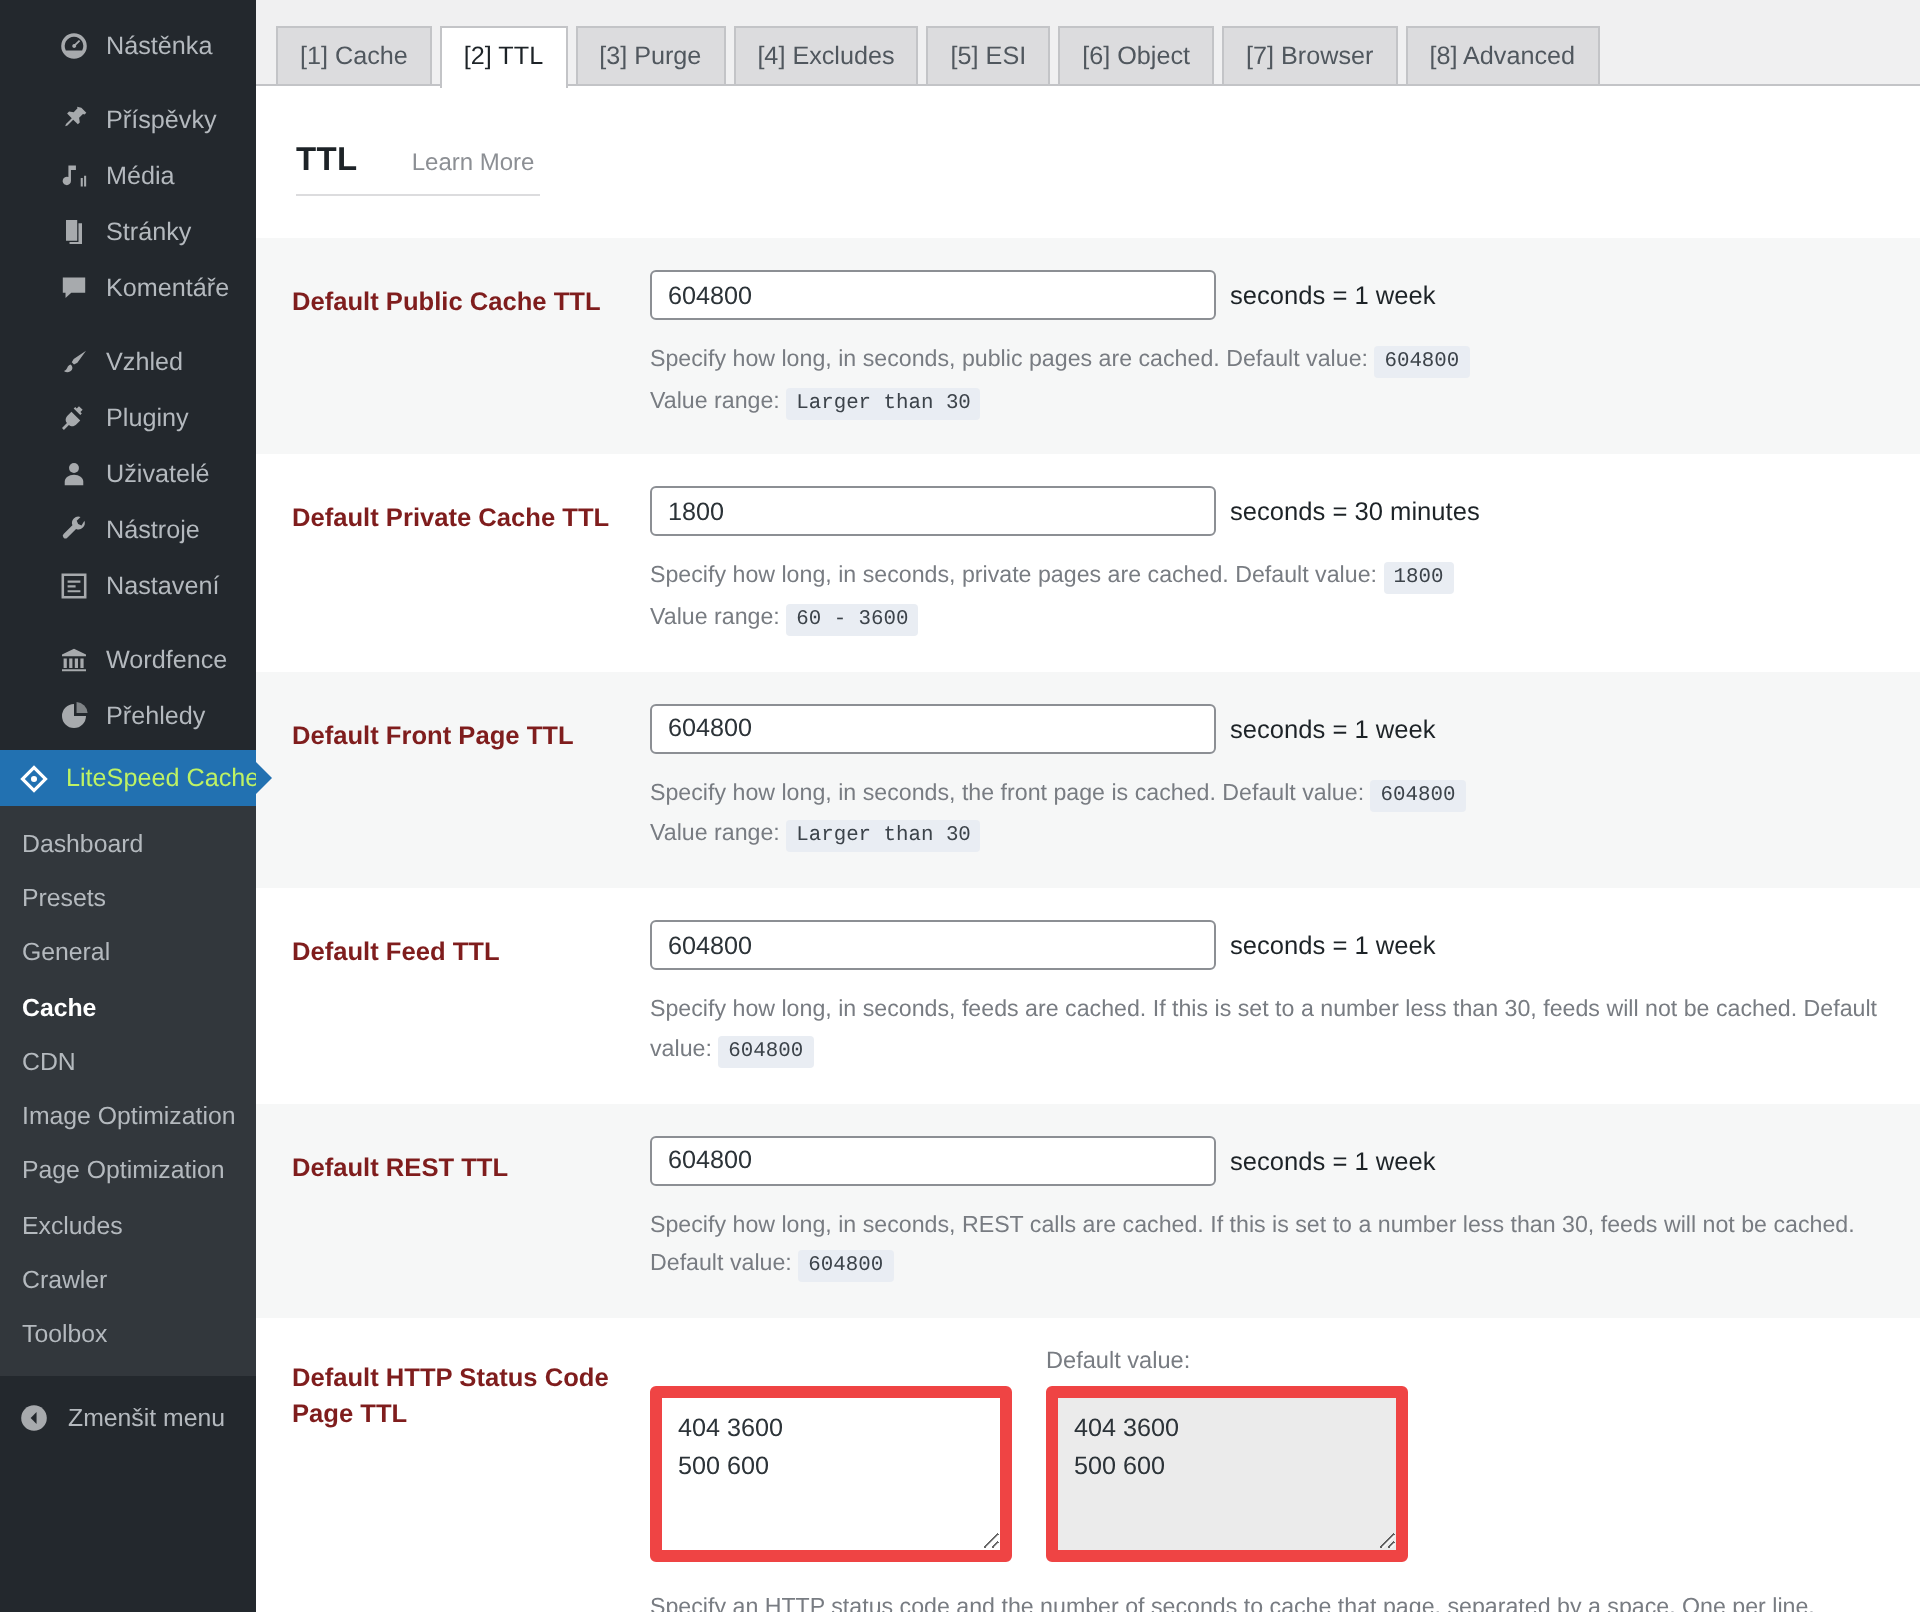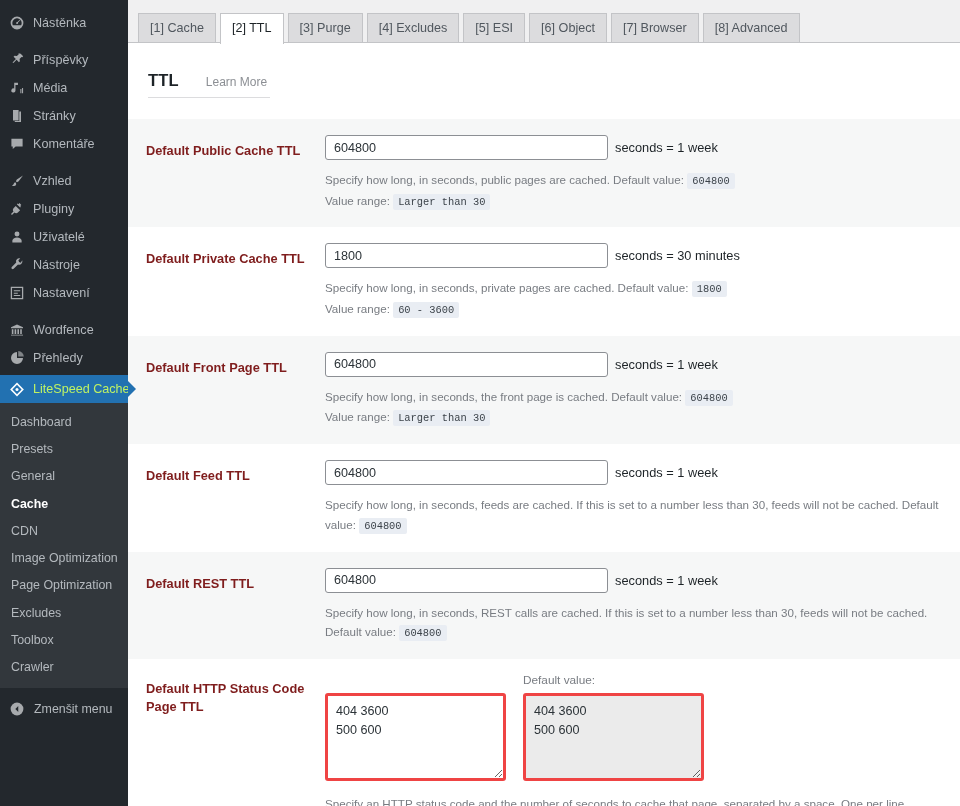--- a/index.html
+++ b/index.html
@@ -15,21 +15,21 @@
   
   .sidebar {
     width: 128px; min-width: 128px; height: 806px;
     background: #23282d;
     color: #b4b9be;
     font-size: 12.5px;
     padding-top: 0;
     position: relative;
     z-index: 5;
   }
-  .menu-group { padding: 0; }
+  .menu-group { padding: 0; margin-left: 20px; }
   .sep { height: 9px; }
   .menu-item {
     display: flex; align-items: center;
     height: 28px;
     padding: 0 6px 0 9px;
     color: #b4b9be;
     position: relative;
     cursor: pointer;
     white-space: nowrap;
   }
@@ -223,21 +223,21 @@
   .ta-col + .ta-col { margin-left: 17px; }
   .ta-caption {
     font-size: 11.8px;
     color: #787c82;
     margin-bottom: 4px;
     height: 16px;
   }
   textarea.ttl-textarea {
     width: 181px;
     height: 88px;
-    border: 3px solid #ef4444;
+    border: 6px solid #ef4444;
     border-radius: 3px;
     padding: 6px 8px;
     font-size: 12.6px;
     color: #2c3338;
     font-family: "Liberation Sans", sans-serif;
     background: #fff;
     resize: both;
     line-height: 1.55;
     outline: none;
   }
@@ -386,22 +386,22 @@
 
     <div class="submenu">
       <span class="submenu-item">Dashboard</span>
       <span class="submenu-item">Presets</span>
       <span class="submenu-item">General</span>
       <span class="submenu-item active">Cache</span>
       <span class="submenu-item">CDN</span>
       <span class="submenu-item">Image Optimization</span>
       <span class="submenu-item">Page Optimization</span>
       <span class="submenu-item">Excludes</span>
+      <span class="submenu-item">Crawler</span>
       <span class="submenu-item">Toolbox</span>
-      <span class="submenu-item">Crawler</span>
     </div>
 
     <div class="collapse-row">
       <span class="mi-icon">
         <svg viewBox="0 0 20 20" width="16" height="16">
             <circle cx="10" cy="10" r="8" fill="#a7aaad"></circle>
             <path d="M11.6 6.3 7.9 10l3.7 3.7z" fill="#23282d"></path>
           </svg>
       </span>
       <span class="mi-label">Zmenšit menu</span>

